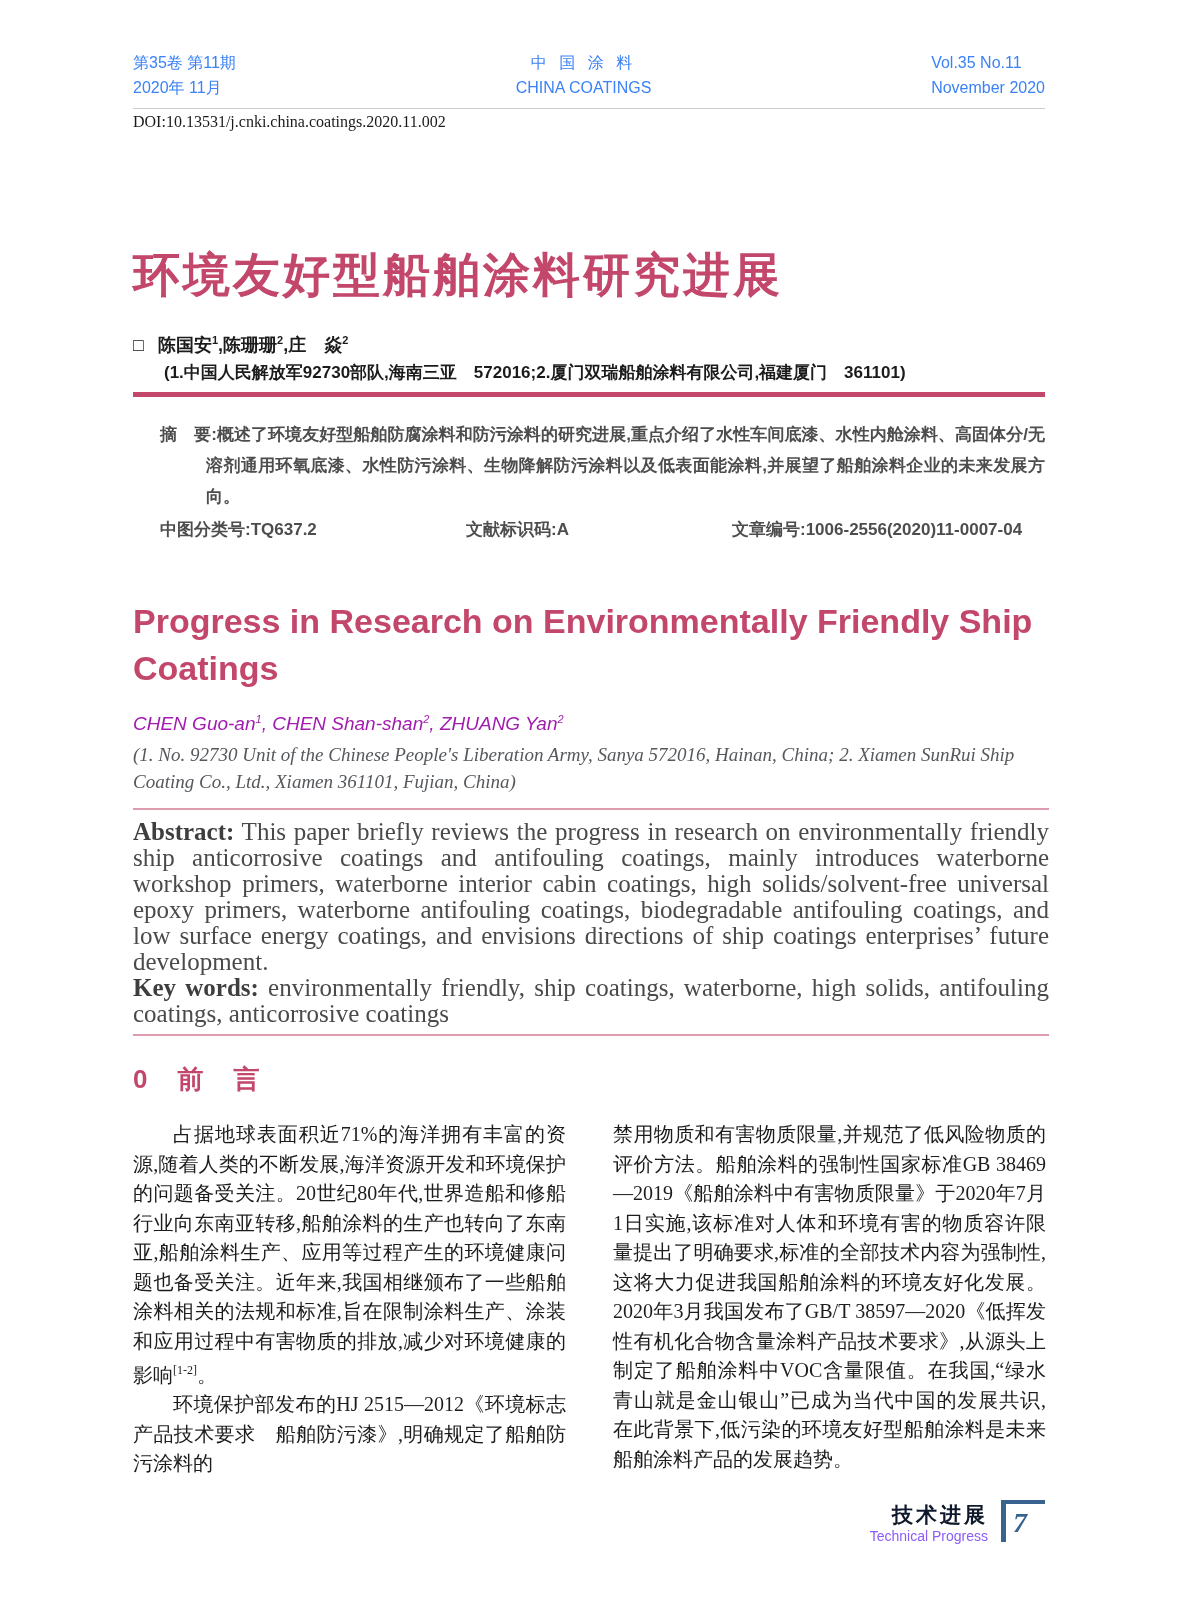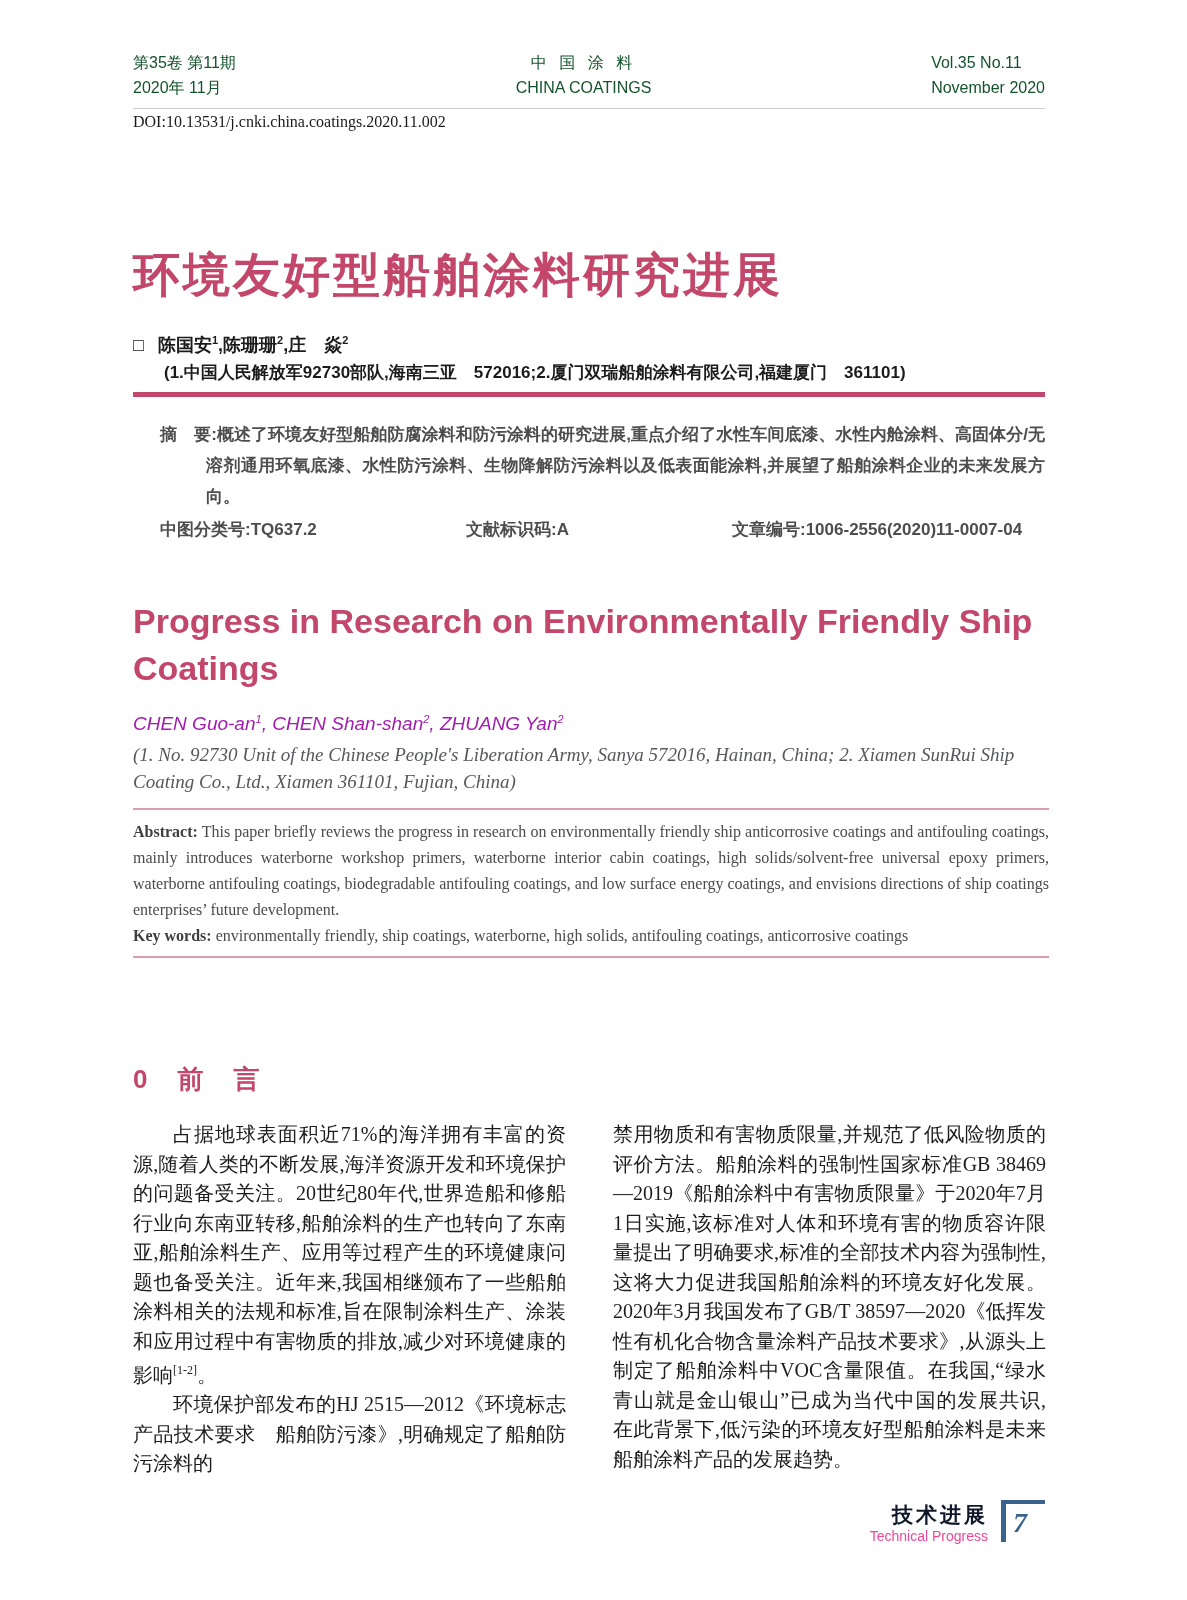--- a/index.html
+++ b/index.html
@@ -10,21 +10,21 @@
     height: 1600px;
     margin: 0 auto;
     background: #ffffff;
     overflow: hidden;
     font-family: "Liberation Sans", sans-serif;
   }
   .flow { padding: 50px 142px 0 133px; }
   .abs { position: absolute; left: 133px; right: 138px; }
 
   
-  .jheader { display: flex; justify-content: space-between; color: #14532d; font-size: 16px; line-height: 25px; }
+  .jheader { display: flex; justify-content: space-between; color: #3b82f6; font-size: 16px; line-height: 25px; }
   .jheader .center { text-align: center; }
   .jheader .right { }
   .jheader .cn { letter-spacing: 4px; }
   .header-divider { border: none; border-top: 1px solid #c9cdd1; margin-top: 8px; }
   .doi-line { margin-top: 4px; font-family: "Liberation Serif", serif; font-size: 16px; color: #1a1a1a; }
 
   
   .title-cn {
     margin-top: 118px;
     font-size: 47px;
@@ -47,41 +47,41 @@
   .meta-row .m2 { width: 266px; }
 
   
   .en-block { top: 598px; }
   .title-en { font-size: 34px; line-height: 47px; font-weight: bold; color: #c3466b; }
   .authors-en { margin-top: 15px; font-size: 19px; line-height: 24px; color: #a21caf; font-style: italic; }
   .affil-en { margin-top: 5px; font-family: "Liberation Serif", serif; font-style: italic; font-size: 19px; line-height: 27px; color: #55585c; }
   .rule-thin { border: none; border-top: 2px solid #dc9cae; }
   .r1 { margin-top: 13px; }
   .r2 { margin-top: 7px; }
-  .abstract-en { margin-top: 9px; font-family: "Liberation Serif", serif; font-size: 16px; line-height: 26px; color: #4a4a4a; text-align: justify; }
+  .abstract-en { margin-top: 9px; font-family: "Liberation Serif", serif; font-size: 25px; line-height: 26px; color: #4a4a4a; text-align: justify; }
   .abstract-en b, .abstract-en .lbl { font-weight: bold; color: #3e3e3e; }
 
   
   .intro-block { top: 1062px; }
   .section-heading { font-size: 26px; font-weight: bold; color: #c3466b; letter-spacing: 2px; }
   .columns { display: flex; gap: 47px; margin-top: 23px; }
   .col { width: 433px; font-family: "Liberation Serif", serif; font-size: 20px; line-height: 29.5px; color: #1c1c1c; text-align: justify; }
   .col p.indent { text-indent: 2em; }
   .col sup { font-size: 12px; }
 
   
   .footnote-block { top: 1400px; }
   .footnote-divider { border: none; border-top: 2px solid #9a9a9a; }
   .footnote-line { margin-top: 9px; font-size: 16.5px; line-height: 29px; color: #5c5c5c; }
 
   
   .footer-marker { position: absolute; top: 1500px; right: 142px; display: flex; align-items: flex-start; }
   .footer-labels { text-align: right; margin-right: 13px; margin-top: 3px; }
   .footer-labels .cn { font-size: 21px; font-weight: bold; color: #0f172a; letter-spacing: 3px; line-height: 24px; }
-  .footer-labels .en { font-size: 14px; color: #ec4899; line-height: 18px; }
+  .footer-labels .en { font-size: 14px; color: #8b5cf6; line-height: 18px; }
   .page-bracket {
     border-top: 4px solid #3a628e;
     border-left: 5px solid #3a628e;
     width: 44px;
     height: 42px;
     padding-left: 7px;
     color: #3a628e;
     font-family: "Liberation Serif", serif;
     font-style: italic;
     font-weight: bold;

